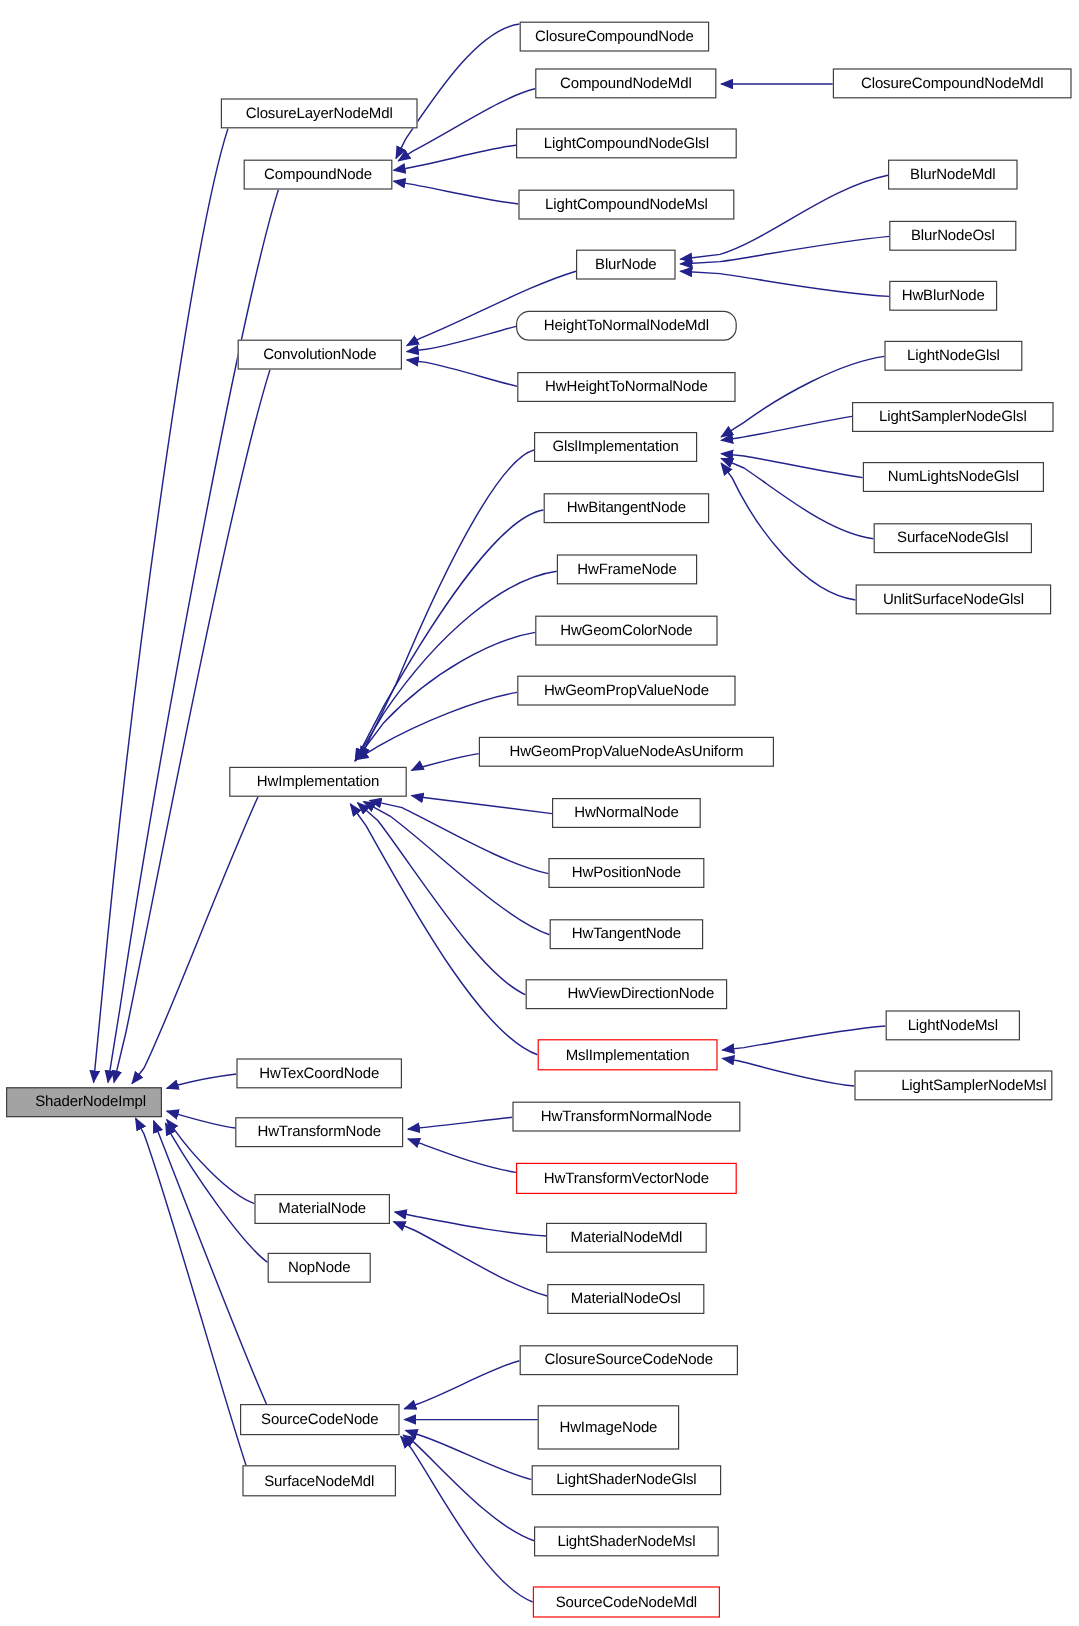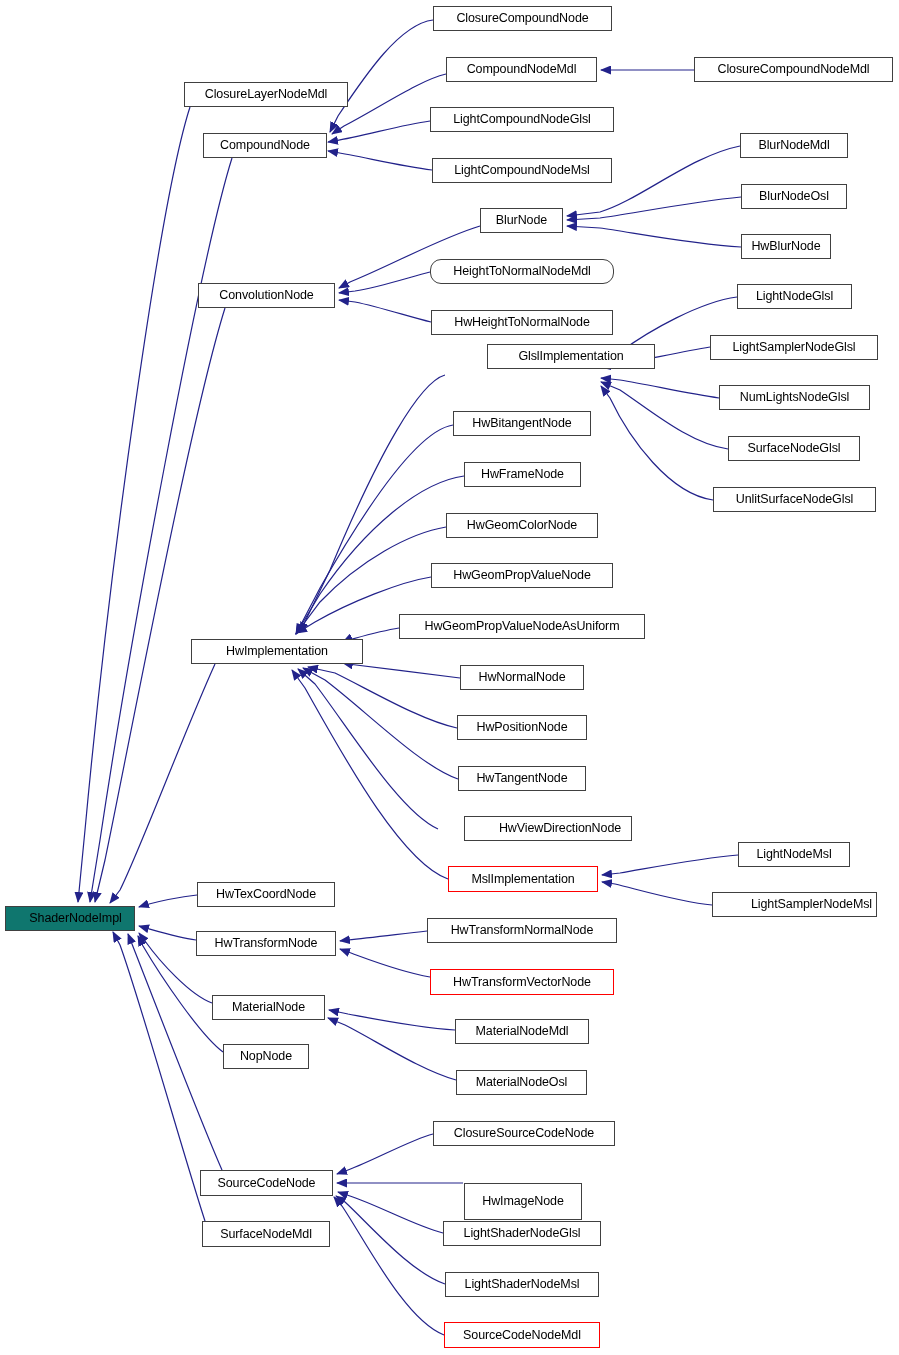--- a/index.html
+++ b/index.html
@@ -30,21 +30,21 @@
     justify-content: center;
     background: #ffffff;
     border: 1px solid #404040;
     font-size: 12.5px;
     color: #000000;
     white-space: nowrap;
     line-height: 1;
     letter-spacing: -0.1px;
   }
   .node-box.root {
-    background: #0f766e;
+    background: #a3a3a3;
     border-color: #404040;
     padding-left: 11px;
   }
   .node-box.highlight {
     border-color: #ff0000;
   }
   .node-label {
     display: block;
     pointer-events: none;
   }
@@ -110,21 +110,21 @@
         <path d="M 205,1221 C 185,1160 140,1000 120,945 L 113,932" fill="none" stroke="#22228a" stroke-width="1.2" marker-end="url(#arrowhead)"></path>
       </g>
   </svg>
   <div id="node-layer">
       <div class="node-box" style="left: 184px; top: 82px; width: 164px; height: 25px;">
         <span class="node-label">ClosureLayerNodeMdl</span>
       </div>
       <div class="node-box" style="left: 203px; top: 133px; width: 124px; height: 25px;">
         <span class="node-label">CompoundNode</span>
       </div>
-      <div class="node-box" style="left: 433px; top: 6px; width: 179px; height: 25px;">
+      <div class="node-box" style="left: 433px; top: 18px; width: 158px; height: 25px;">
         <span class="node-label">ClosureCompoundNode</span>
       </div>
       <div class="node-box" style="left: 446px; top: 57px; width: 151px; height: 25px;">
         <span class="node-label">CompoundNodeMdl</span>
       </div>
       <div class="node-box" style="left: 694px; top: 57px; width: 199px; height: 25px;">
         <span class="node-label">ClosureCompoundNodeMdl</span>
       </div>
       <div class="node-box" style="left: 430px; top: 107px; width: 184px; height: 25px;">
         <span class="node-label">LightCompoundNodeGlsl</span>
@@ -146,21 +146,21 @@
       </div>
       <div class="node-box" style="left: 741px; top: 234px; width: 90px; height: 25px;">
         <span class="node-label">HwBlurNode</span>
       </div>
       <div class="node-box" style="left: 430px; top: 259px; width: 184px; height: 25px; border-radius: 11px;">
         <span class="node-label">HeightToNormalNodeMdl</span>
       </div>
       <div class="node-box" style="left: 431px; top: 310px; width: 182px; height: 25px;">
         <span class="node-label">HwHeightToNormalNode</span>
       </div>
-      <div class="node-box" style="left: 445px; top: 344px; width: 168px; height: 25px; margin-left: 42px;">
+      <div class="node-box" style="left: 445px; top: 360px; width: 136px; height: 25px;">
         <span class="node-label">GlslImplementation</span>
       </div>
       <div class="node-box" style="left: 737px; top: 284px; width: 115px; height: 25px;">
         <span class="node-label">LightNodeGlsl</span>
       </div>
       <div class="node-box" style="left: 710px; top: 335px; width: 168px; height: 25px;">
         <span class="node-label">LightSamplerNodeGlsl</span>
       </div>
       <div class="node-box" style="left: 719px; top: 385px; width: 151px; height: 25px;">
         <span class="node-label">NumLightsNodeGlsl</span>
@@ -179,33 +179,33 @@
       </div>
       <div class="node-box" style="left: 446px; top: 513px; width: 152px; height: 25px;">
         <span class="node-label">HwGeomColorNode</span>
       </div>
       <div class="node-box" style="left: 431px; top: 563px; width: 182px; height: 25px;">
         <span class="node-label">HwGeomPropValueNode</span>
       </div>
       <div class="node-box" style="left: 399px; top: 614px; width: 246px; height: 25px;">
         <span class="node-label">HwGeomPropValueNodeAsUniform</span>
       </div>
-      <div class="node-box" style="left: 191px; top: 639px; width: 172px; height: 25px;">
+      <div class="node-box" style="left: 191px; top: 639px; width: 148px; height: 25px;">
         <span class="node-label">HwImplementation</span>
       </div>
       <div class="node-box" style="left: 460px; top: 665px; width: 124px; height: 25px;">
         <span class="node-label">HwNormalNode</span>
       </div>
       <div class="node-box" style="left: 457px; top: 715px; width: 130px; height: 25px;">
         <span class="node-label">HwPositionNode</span>
       </div>
       <div class="node-box" style="left: 458px; top: 766px; width: 128px; height: 25px;">
         <span class="node-label">HwTangentNode</span>
       </div>
-      <div class="node-box" style="left: 464px; top: 816px; width: 168px; height: 25px; padding-left: 24px;">
+      <div class="node-box" style="left: 438px; top: 816px; width: 168px; height: 25px; padding-left: 24px;">
         <span class="node-label">HwViewDirectionNode</span>
       </div>
       <div class="node-box highlight" style="left: 448px; top: 866px; width: 150px; height: 26px;">
         <span class="node-label">MslImplementation</span>
       </div>
       <div class="node-box" style="left: 738px; top: 842px; width: 112px; height: 25px;">
         <span class="node-label">LightNodeMsl</span>
       </div>
       <div class="node-box" style="left: 712px; top: 892px; width: 165px; height: 25px; padding-left: 34px;">
         <span class="node-label">LightSamplerNodeMsl</span>
@@ -236,21 +236,21 @@
       </div>
       <div class="node-box" style="left: 223px; top: 1044px; width: 86px; height: 25px;">
         <span class="node-label">NopNode</span>
       </div>
       <div class="node-box" style="left: 200px; top: 1170px; width: 133px; height: 26px;">
         <span class="node-label">SourceCodeNode</span>
       </div>
       <div class="node-box" style="left: 433px; top: 1121px; width: 182px; height: 25px;">
         <span class="node-label">ClosureSourceCodeNode</span>
       </div>
-      <div class="node-box" style="left: 464px; top: 1171px; width: 118px; height: 37px; margin-top: 12px;">
+      <div class="node-box" style="left: 448px; top: 1171px; width: 118px; height: 37px;">
         <span class="node-label">HwImageNode</span>
       </div>
       <div class="node-box" style="left: 443px; top: 1221px; width: 158px; height: 25px;">
         <span class="node-label">LightShaderNodeGlsl</span>
       </div>
       <div class="node-box" style="left: 445px; top: 1272px; width: 154px; height: 25px;">
         <span class="node-label">LightShaderNodeMsl</span>
       </div>
       <div class="node-box highlight" style="left: 444px; top: 1322px; width: 156px; height: 26px;">
         <span class="node-label">SourceCodeNodeMdl</span>

